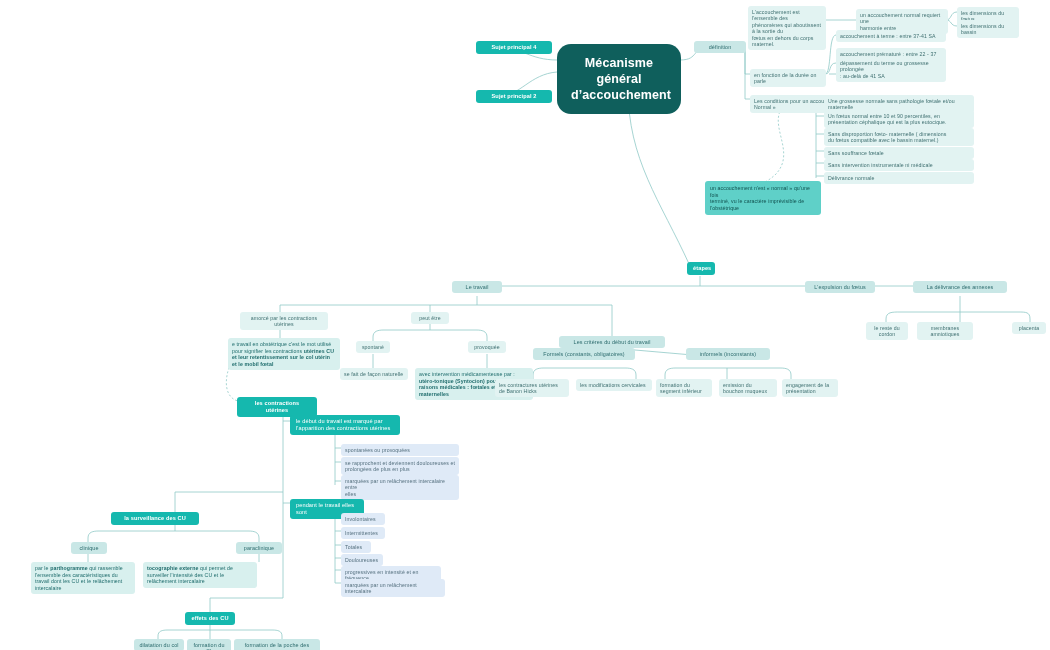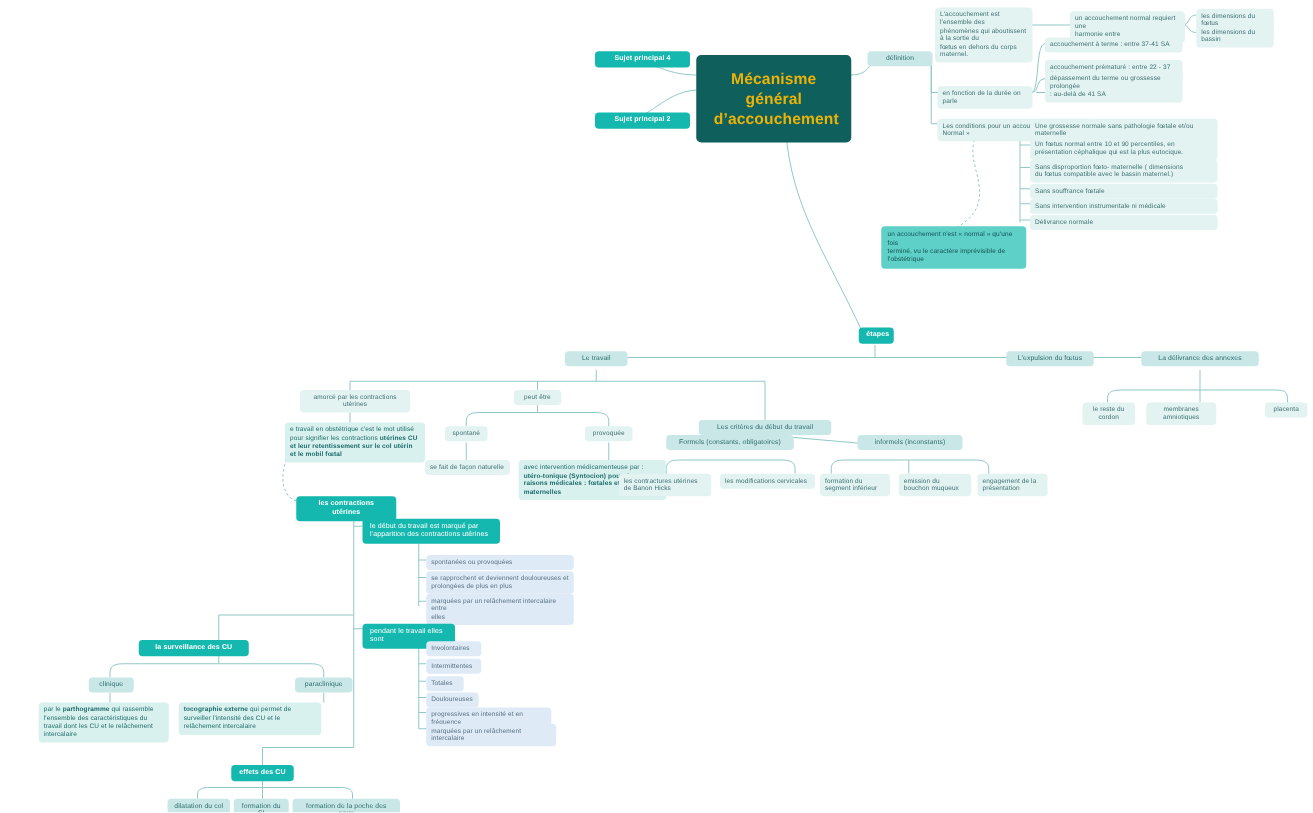--- a/index.html
+++ b/index.html
@@ -72,25 +72,25 @@
     color:#1d6b6b;
     font-size:5.2px;
     padding:3px 4px;
     border-radius:3px;
     font-weight:bold;
   }
   .para .thin{font-weight:normal;}
   
   .root{
     background:#0f5f5c;
-    color:#eab308;
+    color:#ffffff;
     font-size:12.5px;
     font-weight:bold;
     padding:11px 14px;
-    border-radius:4px;
+    border-radius:14px;
     text-align:center;
     line-height:1.28;
   }
 </style>
 </head>
 <body>
 
 <div id="canvas">
 
   <svg id="links" viewBox="0 0 1050 650" width="1050" height="650">

